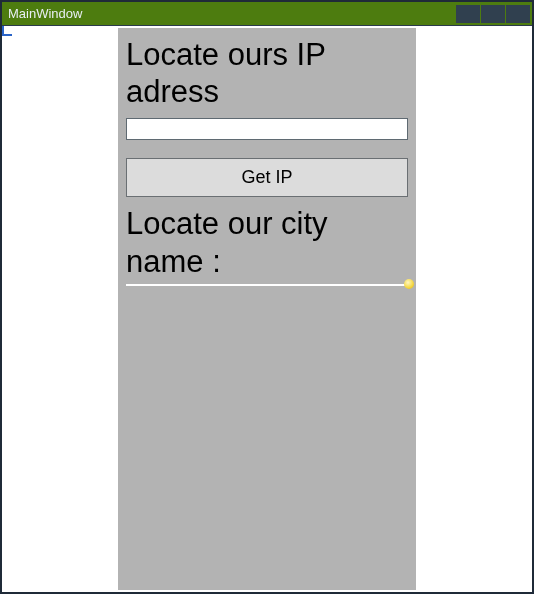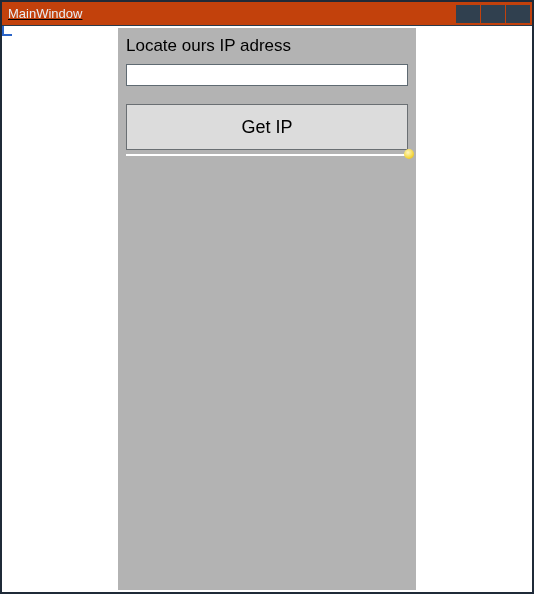--- a/index.html
+++ b/index.html
@@ -13,27 +13,26 @@
     .window {
       width: 534px;
       height: 594px;
       border: 2px solid #1f2a38;
       background: #fff;
       display: flex;
       flex-direction: column;
     }
     .titlebar {
       height: 24px;
-      background: #c2410c;
+      background: #4d7c0f;
       display: flex;
       align-items: center;
       justify-content: space-between;
       padding: 0 2px 0 6px;
       border-bottom: 1px solid #2a3a4a;
-      text-decoration: underline;
     }
     .titlebar .title {
       color: #e8eef4;
       font-size: 13px;
       font-weight: 400;
     }
     .titlebar .controls {
       display: flex;
       gap: 1px;
     }
@@ -63,21 +62,21 @@
     .panel {
       width: 298px;
       height: 100%;
       background: #b3b3b3;
       padding: 8px 8px 0 8px;
       display: flex;
       flex-direction: column;
       gap: 8px;
     }
     .heading {
-      font-size: 17px;
+      font-size: 31px;
       color: #000;
       font-weight: 400;
       line-height: 1.2;
     }
     .textbox {
       width: 100%;
       height: 22px;
       border: 1px solid #5f6a72;
       background: #fff;
       font-size: 14px;
@@ -98,21 +97,21 @@
       position: absolute;
       right: -6px;
       top: -5px;
       width: 10px;
       height: 10px;
       border-radius: 50%;
       background: radial-gradient(circle at 40% 35%, #fff7c0 0%, #f5d94a 55%, #e0b300 100%);
     }
     .btn {
       width: 100%;
-      height: 46px;
+      height: 39px;
       background: #dcdcdc;
       border: 1px solid #6a6f73;
       font-size: 18px;
       color: #000;
       text-align: center;
       cursor: pointer;
     }
     .spacer-small { height: 2px; }
   </style>
 </head>
@@ -134,20 +133,21 @@
     <div class="panel">
 
       <div class="heading">Locate ours IP adress</div>
 
       <input type="text" class="textbox" value="" style="">
 
       <div class="spacer-small"></div>
 
       <button class="btn">Get IP</button>
 
+      <div class="heading">Locate our city name :</div>
 
       <div class="underline-wrap">
         <div class="underline"></div>
         <div class="bulb"></div>
       </div>
 
 
     </div>
   </div>
 </div>

